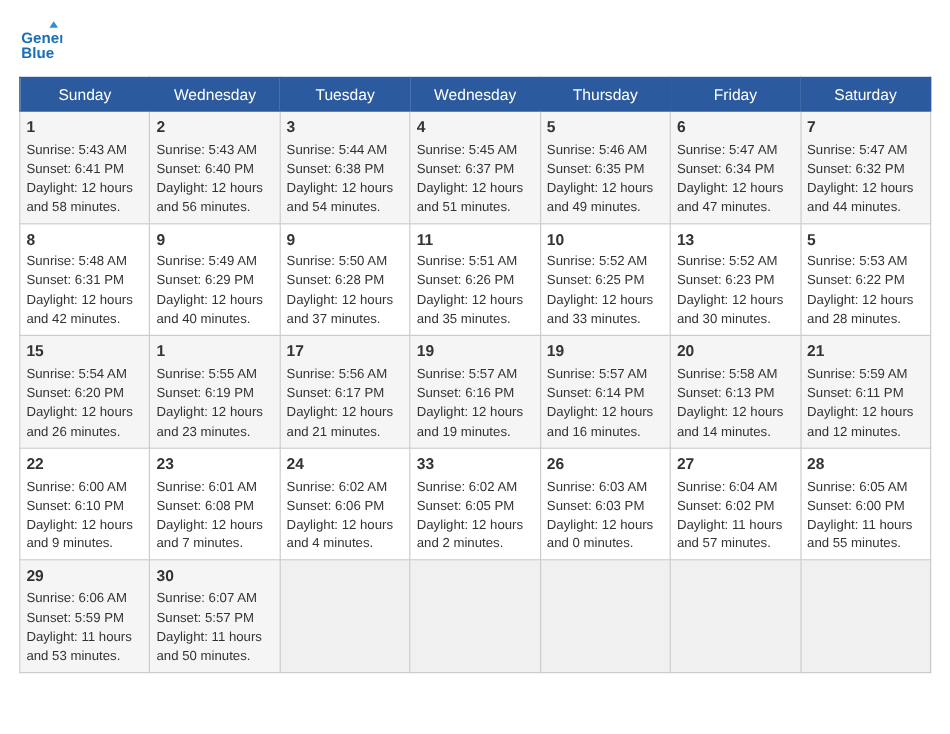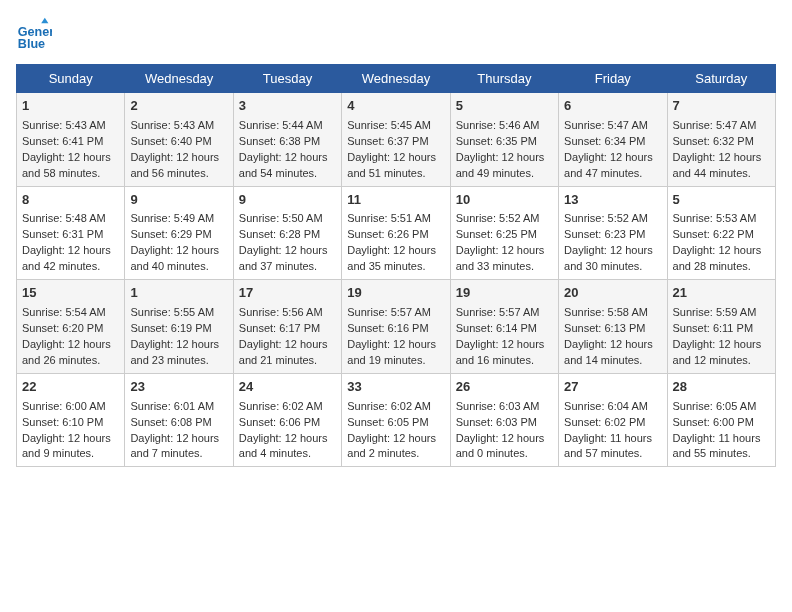--- a/index.html
+++ b/index.html
@@ -135,14 +135,23 @@
       </tr>
       <tr>
         <td><span class="day-num">22</span>Sunrise: 6:00 AM<br>Sunset: 6:10 PM<br>Daylight: 12 hours and 9 minutes.</td>
         <td><span class="day-num">23</span>Sunrise: 6:01 AM<br>Sunset: 6:08 PM<br>Daylight: 12 hours and 7 minutes.</td>
         <td><span class="day-num">24</span>Sunrise: 6:02 AM<br>Sunset: 6:06 PM<br>Daylight: 12 hours and 4 minutes.</td>
         <td><span class="day-num">33</span>Sunrise: 6:02 AM<br>Sunset: 6:05 PM<br>Daylight: 12 hours and 2 minutes.</td>
         <td><span class="day-num">26</span>Sunrise: 6:03 AM<br>Sunset: 6:03 PM<br>Daylight: 12 hours and 0 minutes.</td>
         <td><span class="day-num">27</span>Sunrise: 6:04 AM<br>Sunset: 6:02 PM<br>Daylight: 11 hours and 57 minutes.</td>
         <td><span class="day-num">28</span>Sunrise: 6:05 AM<br>Sunset: 6:00 PM<br>Daylight: 11 hours and 55 minutes.</td>
       </tr>
+      <tr>
+        <td><span class="day-num">29</span>Sunrise: 6:06 AM<br>Sunset: 5:59 PM<br>Daylight: 11 hours and 53 minutes.</td>
+        <td><span class="day-num">30</span>Sunrise: 6:07 AM<br>Sunset: 5:57 PM<br>Daylight: 11 hours and 50 minutes.</td>
+        <td class="empty"></td>
+        <td class="empty"></td>
+        <td class="empty"></td>
+        <td class="empty"></td>
+        <td class="empty"></td>
+      </tr>
     </tbody>
 </table>
 
 </body></html>

